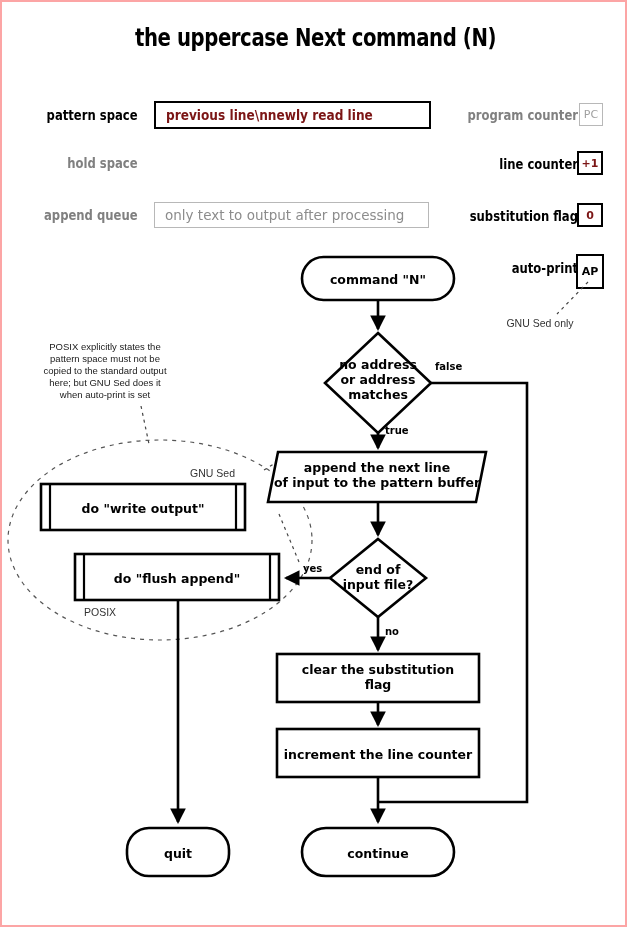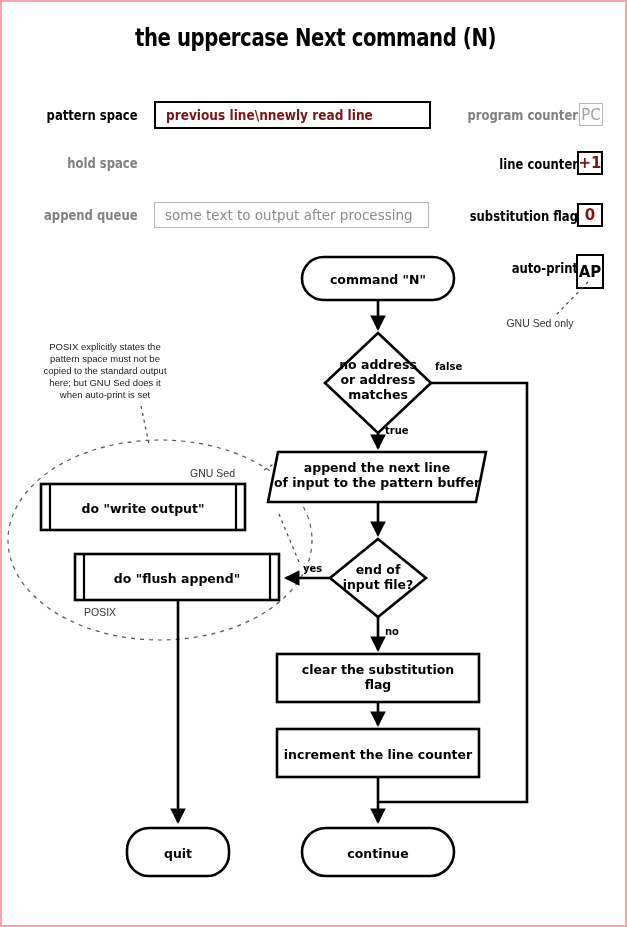--- a/index.html
+++ b/index.html
@@ -97,21 +97,21 @@
 
   .chip {
     position: absolute;
     box-sizing: border-box;
     display: flex;
     align-items: center;
     justify-content: center;
     background: #ffffff;
     font-family: "DejaVu Sans", sans-serif;
     font-weight: bold;
-    font-size: 15px;
+    font-size: 11px;
   }
   .chip.active {
     border: 2px solid #000000;
     color: #7b1515;
   }
   .chip.active.blackfg { color: #000000; }
   .chip.inactive {
     border: 1px solid #b8b8b8;
     color: #a0a0a0;
     font-weight: normal;
@@ -186,21 +186,21 @@
 
   <div class="reg-label active" style="left:10px; top:105px; width:135px;">pattern space</div>
   <div class="reg-box active" style="left:152px; top:99px; width:277px; height:28px;">
     <span class="reg-text">previous line\nnewly read line</span>
   </div>
 
   <div class="reg-label inactive" style="left:10px; top:153px; width:135px;">hold space</div>
 
   <div class="reg-label inactive" style="left:10px; top:205px; width:135px;">append queue</div>
   <div class="reg-box inactive" style="left:152px; top:200px; width:275px; height:26px;">
-    <span class="reg-text">some text to output after processing</span>
+    <span class="reg-text">only text to output after processing</span>
   </div>
 
   <div class="chip-label inactive" style="right:47px; top:105px; width:200px;">program counter</div>
   <div class="chip inactive" style="left:577px; top:101px; width:24px; height:23px;">PC</div>
 
   <div class="chip-label active" style="right:47px; top:154px; width:200px;">line counter</div>
   <div class="chip active" style="left:575px; top:149px; width:26px; height:24px;">+1</div>
 
   <div class="chip-label active" style="right:47px; top:206px; width:200px;">substitution flag</div>
   <div class="chip active" style="left:575px; top:201px; width:26px; height:24px;">0</div>

